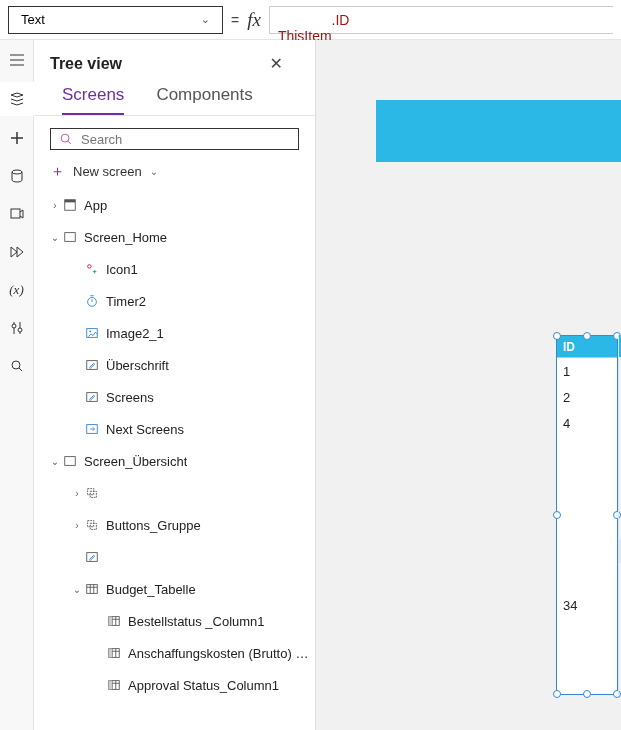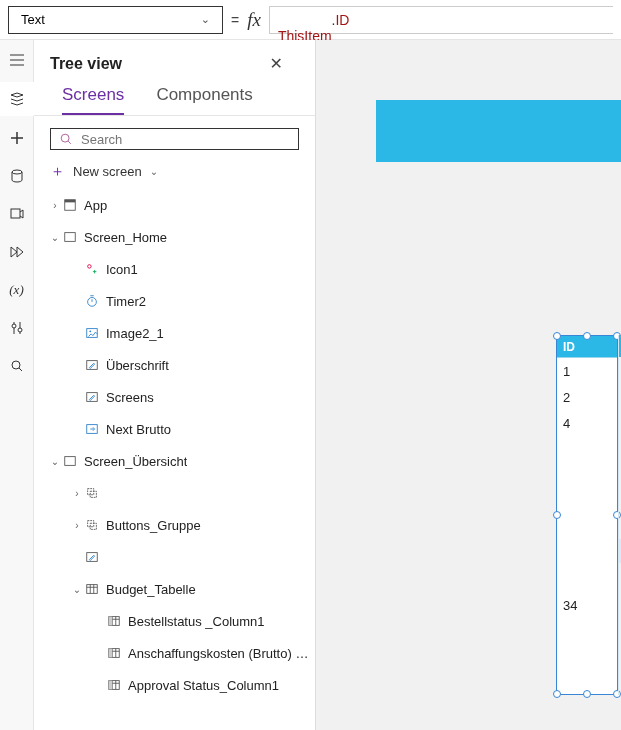--- a/index.html
+++ b/index.html
@@ -238,21 +238,21 @@
         </div>
         <div class="node">
           <span class="ind" style="width:36px"></span>
           <span class="tw"></span>
           <span class="ico">
             <svg width="14" height="14" viewBox="0 0 16 16">
               <rect x="2" y="3" width="12" height="10" fill="none" stroke="#2b7fc9"></rect>
               <path d="M6 8h4M9 6l2 2-2 2" fill="none" stroke="#2b7fc9"></path>
             </svg>
           </span>
-          <span class="lbl">Next Brutto</span>
+          <span class="lbl">Next Screens</span>
         </div>
         <div class="node">
           <span class="ind" style="width:14px"></span>
           <span class="tw">⌄</span>
           <span class="ico">
             <svg width="14" height="14" viewBox="0 0 16 16">
               <rect x="2" y="3" width="12" height="10" fill="none" stroke="#555"></rect>
             </svg>
           </span>
           <span class="lbl">Screen_Übersicht</span>

